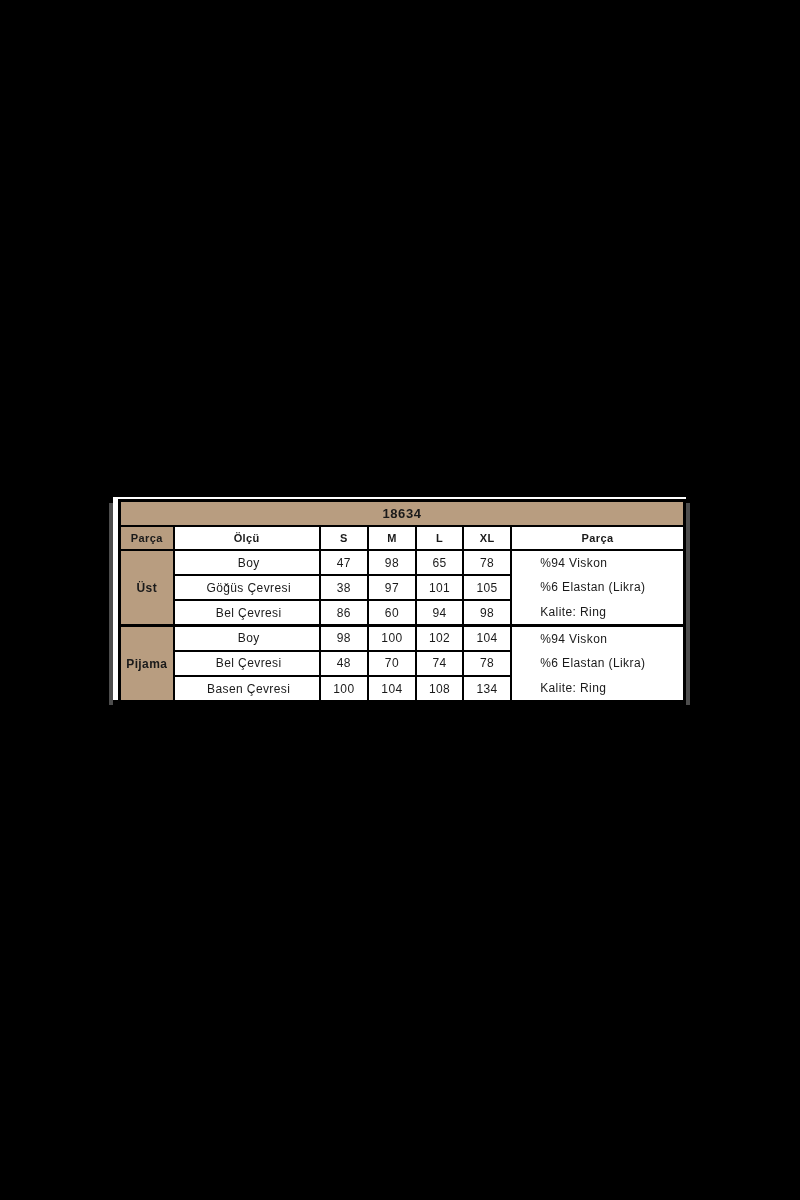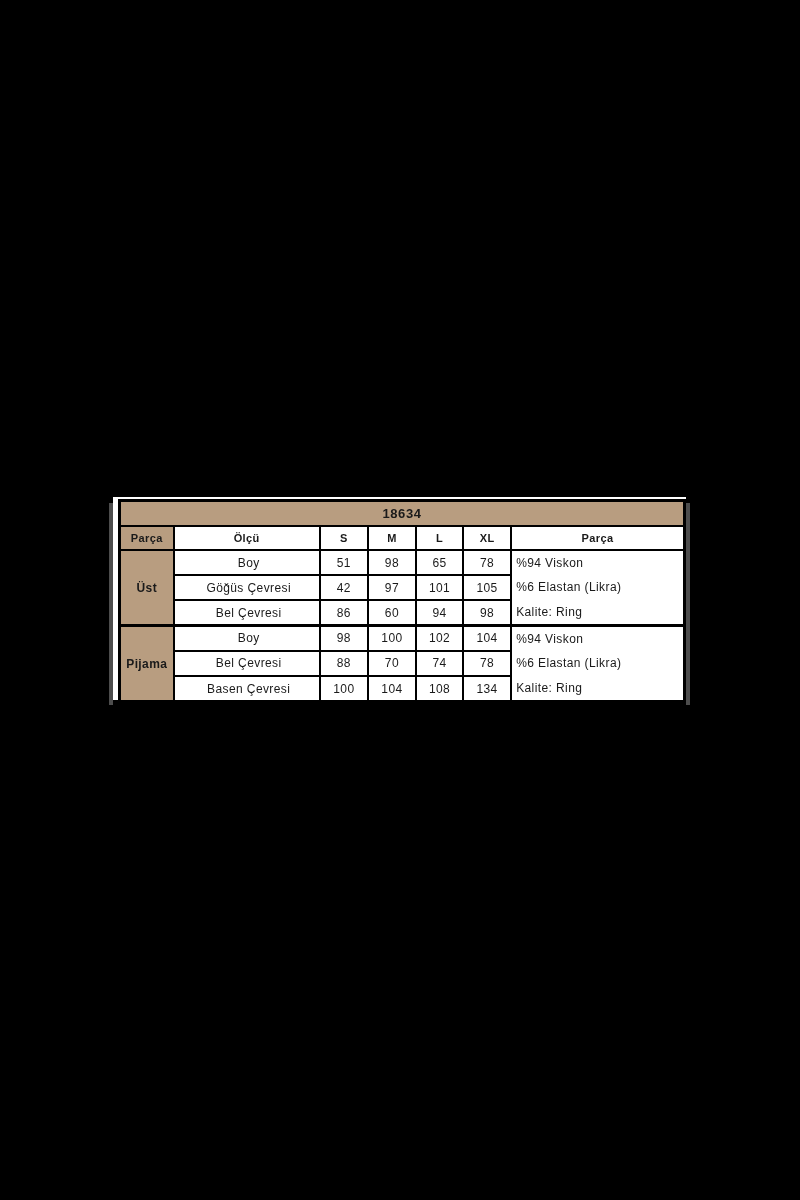--- a/index.html
+++ b/index.html
@@ -64,20 +64,21 @@
   }
   .fabric-line {
     flex: 1;
     display: flex;
     align-items: center;
     padding-left: 4px;
     font-size: 12px;
     letter-spacing: 0.4px;
     color: #1a1a1a;
     text-align: right;
+    margin-left: 24px;
   }
   tr.section-start th, tr.section-start td { border-top: 3px solid #000000; }
 </style>
 </head>
 <body>
 
 <div class="card">
   <div class="shadow shadow-left"></div>
   <div class="shadow shadow-right"></div>
 
@@ -103,35 +104,35 @@
         <th>L</th>
         <th>XL</th>
         <th>Parça</th>
       </tr>
     </thead>
     <tbody>
 
       <tr class="data-row">
         <th class="tan part-cell" rowspan="3">Üst</th>
         <td class="measure-cell">Boy</td>
-        <td>51</td>
+        <td>47</td>
         <td>98</td>
         <td>65</td>
         <td>78</td>
         <td class="fabric-cell" rowspan="3">
           <div class="fabric-wrap">
             <div class="fabric-line">%94 Viskon</div>
             <div class="fabric-line">%6 Elastan (Likra)</div>
             <div class="fabric-line">Kalite: Ring</div>
           </div>
         </td>
       </tr>
       <tr class="data-row">
         <td class="measure-cell">Göğüs Çevresi</td>
-        <td>42</td>
+        <td>38</td>
         <td>97</td>
         <td>101</td>
         <td>105</td>
       </tr>
       <tr class="data-row">
         <td class="measure-cell">Bel Çevresi</td>
         <td>86</td>
         <td>60</td>
         <td>94</td>
         <td>98</td>
@@ -147,21 +148,21 @@
         <td class="fabric-cell" rowspan="3">
           <div class="fabric-wrap">
             <div class="fabric-line">%94 Viskon</div>
             <div class="fabric-line">%6 Elastan (Likra)</div>
             <div class="fabric-line">Kalite: Ring</div>
           </div>
         </td>
       </tr>
       <tr class="data-row">
         <td class="measure-cell">Bel Çevresi</td>
-        <td>88</td>
+        <td>48</td>
         <td>70</td>
         <td>74</td>
         <td>78</td>
       </tr>
       <tr class="data-row">
         <td class="measure-cell">Basen Çevresi</td>
         <td>100</td>
         <td>104</td>
         <td>108</td>
         <td>134</td>

